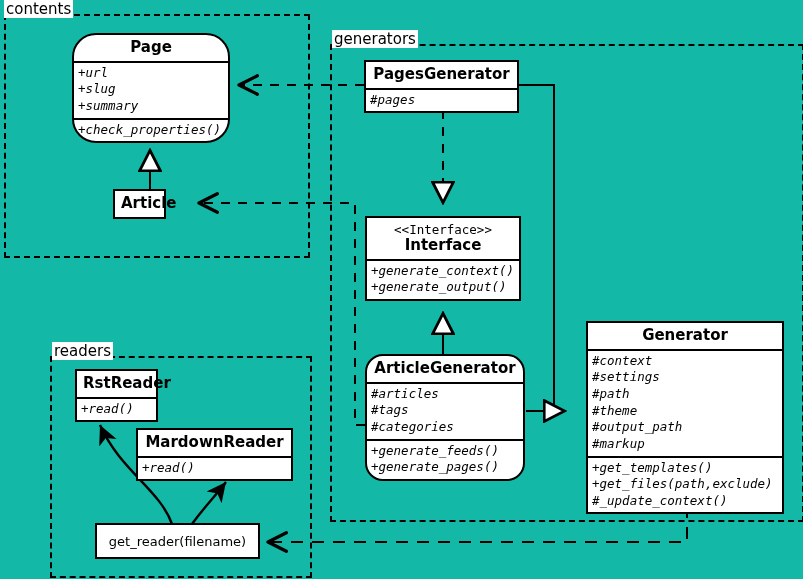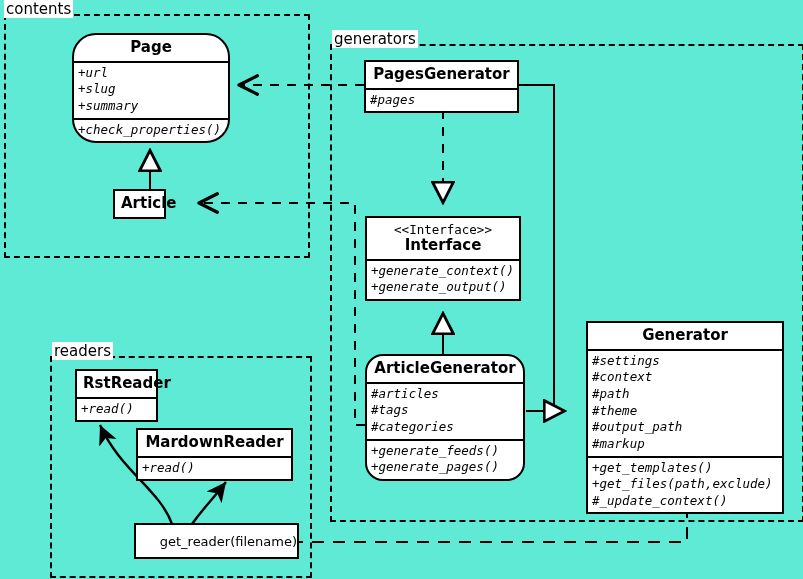--- a/index.html
+++ b/index.html
@@ -4,21 +4,21 @@
 <style>
   html, body {
     margin: 0;
     padding: 0;
     background: #ffffff;
   }
   #canvas {
     position: relative;
     width: 803px;
     height: 579px;
-    background: #5eead4;
+    background: #14b8a6;
     font-family: "DejaVu Sans", sans-serif;
     overflow: hidden;
   }
   svg.layer {
     position: absolute;
     left: 0;
     top: 0;
     width: 803px;
     height: 579px;
     pointer-events: none;
@@ -78,22 +78,21 @@
     white-space: nowrap;
     font-style: italic;
   }
   .fnbox {
     position: absolute;
     border: 2px solid #000;
     background: #ffffff;
     box-sizing: border-box;
     display: flex;
     align-items: center;
-    justify-content: flex-end;
-    margin-left: 39px;
+    justify-content: center;
   }
   .fnbox .fnlabel {
     font-family: "DejaVu Sans", sans-serif;
     font-size: 13px;
     color: #000;
     white-space: nowrap;
   }
 </style>
 </head>
 <body>
@@ -206,22 +205,22 @@
     </div>
     <div class="cls-sep cls-compartment">
       <div class="member">+generate_feeds()</div>
       <div class="member">+generate_pages()</div>
     </div>
   </div>
 
   <div class="cls" style="left:586px; top:321px; width:198px;">
     <div class="cls-name">Generator</div>
     <div class="cls-sep cls-compartment">
+      <div class="member">#context</div>
       <div class="member">#settings</div>
-      <div class="member">#context</div>
       <div class="member">#path</div>
       <div class="member">#theme</div>
       <div class="member">#output_path</div>
       <div class="member">#markup</div>
     </div>
     <div class="cls-sep cls-compartment">
       <div class="member">+get_templates()</div>
       <div class="member">+get_files(path,exclude)</div>
       <div class="member">#_update_context()</div>
     </div>

